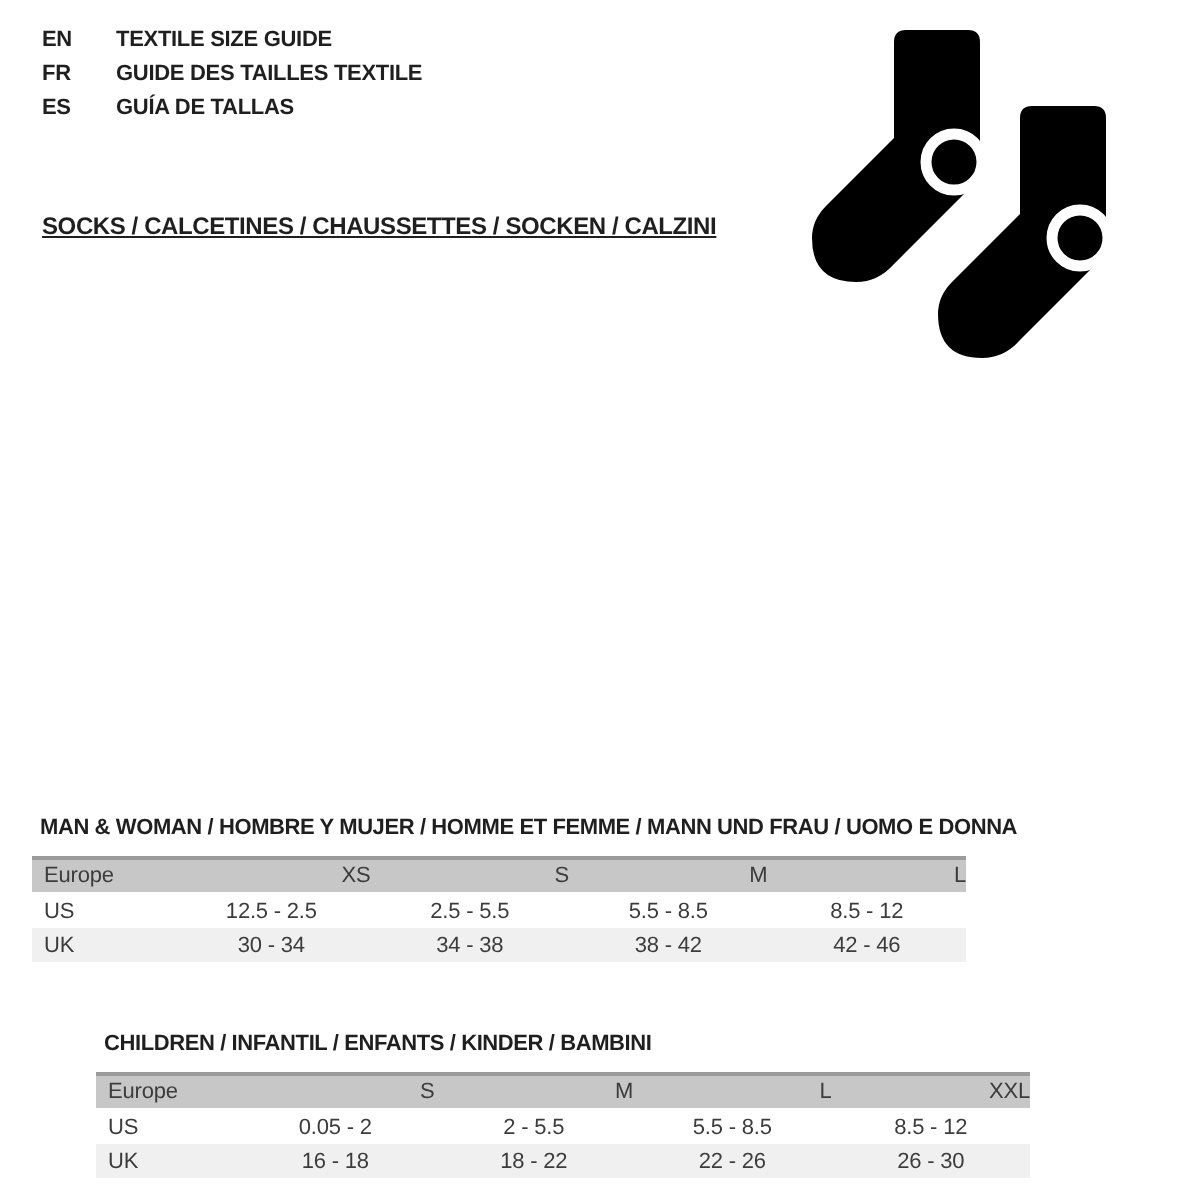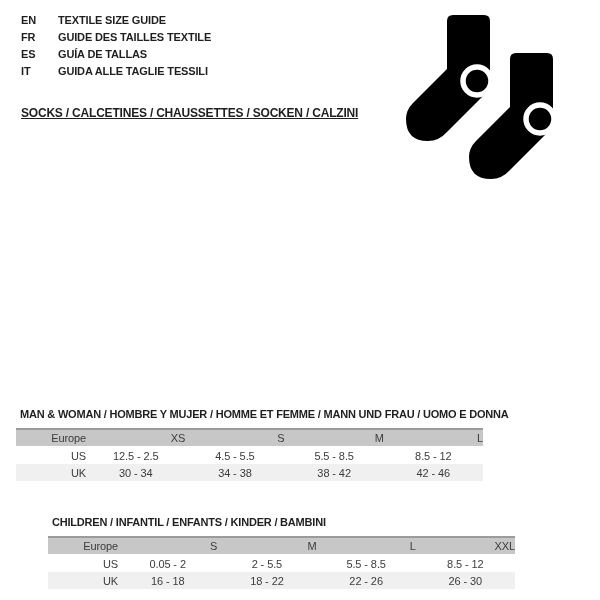--- a/index.html
+++ b/index.html
@@ -33,44 +33,40 @@
   .t-title{height:20px;padding-left:4px;font-size:11px;font-weight:700;
     color:var(--text-primary);letter-spacing:-0.2px;white-space:nowrap;}
   table{width:100%;border-collapse:collapse;table-layout:fixed;
     font-size:11px;color:var(--table-text);letter-spacing:-0.1px;}
   col.c0{width:15%;}
   col.cx{width:21.25%;}
   th{font-weight:400;height:16px;background:var(--table-header-bg);
     border-top:2px solid var(--table-header-border);border-bottom:1px solid #fff;
     text-align:right;padding:0;}
   td{height:17px;text-align:center;padding:0;}
-  th:first-child,td:first-child{text-align:right;padding-left:6px;}
+  th:first-child,td:first-child{text-align:left;padding-left:6px;}
   tbody tr.alt{background:var(--row-alt-bg);}
 </style>
 </head>
 <body>
 
 <div id="canvas">
 
   <div class="langs">
     <div class="lang-row">
       <span class="code">EN</span>
       <span class="lbl">TEXTILE SIZE GUIDE</span>
     </div>
     <div class="lang-row">
       <span class="code">FR</span>
       <span class="lbl">GUIDE DES TAILLES TEXTILE</span>
     </div>
     <div class="lang-row">
       <span class="code">ES</span>
       <span class="lbl">GUÍA DE TALLAS</span>
-    </div>
-    <div class="lang-row">
-      <span class="code">IT</span>
-      <span class="lbl">GUIDA ALLE TAGLIE TESSILI</span>
     </div>
   </div>
 
   <div class="product">SOCKS / CALCETINES / CHAUSSETTES / SOCKEN / CALZINI</div>
 
   <svg class="socks" width="170" height="180" viewBox="395 8 170 180" aria-hidden="true">
     <defs>
       <g id="sock">
         <path fill="currentColor" d="M453,15 H484 Q490,15 490,21 V79 Q490,89 483,96 L447,132 Q439,141 428,141
              Q406,141 406,119 Q406,110 413,103 L447,69 V21 Q447,15 453,15 Z"></path>
@@ -97,21 +93,21 @@
           <th>XS</th>
           <th>S</th>
           <th>M</th>
           <th>L</th>
         </tr>
       </thead>
       <tbody>
         <tr>
           <td>US</td>
           <td>12.5 - 2.5</td>
-          <td>4.5 - 5.5</td>
+          <td>2.5 - 5.5</td>
           <td>5.5 - 8.5</td>
           <td>8.5 - 12</td>
         </tr>
         <tr class="alt">
           <td>UK</td>
           <td>30 - 34</td>
           <td>34 - 38</td>
           <td>38 - 42</td>
           <td>42 - 46</td>
         </tr>

